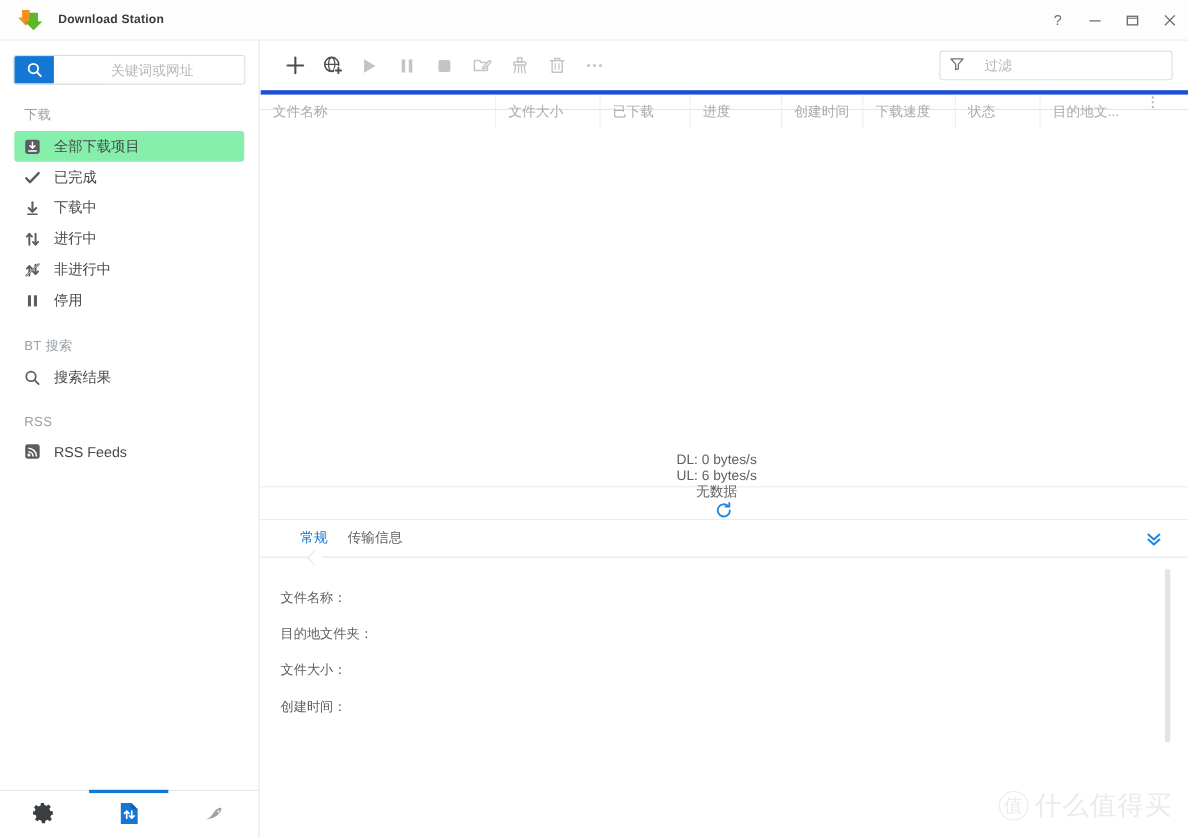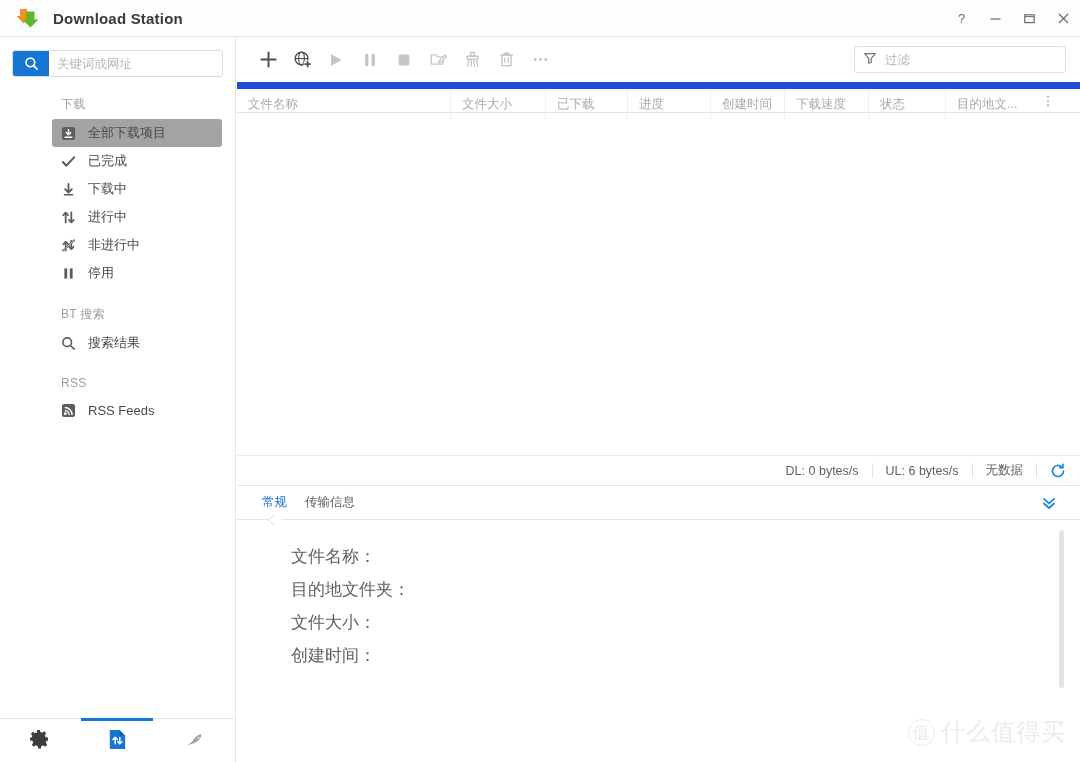--- a/index.html
+++ b/index.html
@@ -8,92 +8,92 @@
     font-family:"Liberation Sans","DejaVu Sans",sans-serif;
     background:#ffffff;color:#333;font-size:13px;
     -webkit-font-smoothing:antialiased;
   }
   .app{position:relative;width:1080px;height:762px;background:#fff;overflow:hidden;}
 
   
   .titlebar{position:absolute;left:0;top:0;width:1080px;height:37px;background:#fdfdfd;
     border-bottom:1px solid #e6e6e6;display:flex;align-items:center;}
   .app-icon{width:26px;height:26px;margin-left:15px;position:relative;flex:0 0 auto;}
-  .app-title{margin-left:12px;font-size:15px;font-weight:bold;color:#3a3a3a;letter-spacing:.2px;}
+  .app-title{margin-left:12px;font-size:11px;font-weight:bold;color:#3a3a3a;letter-spacing:.2px;}
   .win-ctrls{margin-left:auto;display:flex;align-items:center;height:100%;}
   .win-btn{width:34px;height:37px;display:flex;align-items:center;justify-content:center;
     color:#6b6b6b;font-size:15px;line-height:1;}
   .win-btn svg{display:block;}
 
   
   .sidebar{position:absolute;left:0;top:37px;width:236px;height:681px;background:#fff;
     border-right:1px solid #e4e6e8;}
   .search-wrap{display:flex;margin:13px 12px 0 12px;height:27px;border:1px solid #d8dbdf;
     border-radius:3px;overflow:hidden;background:#fff;}
   .search-btn{width:36px;background:#1477d4;display:flex;align-items:center;justify-content:center;flex:0 0 auto;}
   .search-input{flex:1;border:none;outline:none;padding:0 8px;font-size:12.5px;color:#444;
-    font-family:inherit;background:#fff;}
+    font-family:inherit;background:#fff;margin-left:44px;}
   .search-input::placeholder{color:#b5b8bc;}
 
-  .side-section{margin-top:14px;padding-left:39px;}
+  .side-section{margin-top:14px;}
   .side-head{font-size:12px;color:#9aa0a6;padding:5px 0 6px 22px;letter-spacing:.3px;}
   .side-item{display:flex;align-items:center;height:28px;margin:0 13px;padding-left:9px;
     border-radius:3px;color:#46494d;font-size:13px;cursor:default;}
-  .side-item.active{background:#a3a3a3;}
+  .side-item.active{background:#86efac;}
   .side-ico{width:22px;height:18px;display:flex;align-items:center;justify-content:flex-start;
     flex:0 0 auto;color:#5a5d61;}
   .side-label{margin-left:5px;}
 
   
   .taskbar{position:absolute;left:0;bottom:0;width:236px;height:44px;background:#fff;
     border-top:1px solid #e4e6e8;border-right:1px solid #e4e6e8;display:flex;align-items:center;}
   .task-btn{flex:1;height:44px;display:flex;align-items:center;justify-content:center;position:relative;}
   .task-btn.active::before{content:"";position:absolute;top:-1px;left:50%;transform:translateX(-50%);
     width:72px;height:3px;background:#1477d4;}
 
   
   .main{position:absolute;left:237px;top:37px;width:843px;height:725px;background:#fff;}
 
   .toolbar{height:45px;display:flex;align-items:center;padding:0 14px;}
   .tb-btn{width:34px;height:32px;display:flex;align-items:center;justify-content:center;
     color:#4c4f52;border-radius:3px;}
   .tb-btn.dim{color:#c2c5c8;}
   .filter-wrap{margin-left:auto;display:flex;align-items:center;width:212px;height:27px;
     border:1px solid #dcdfe3;border-radius:3px;padding:0 8px;background:#fff;}
-  .filter-input{flex:1;border:none;outline:none;font-size:12.5px;color:#444;margin-left:8px;
+  .filter-input{flex:1;border:none;outline:none;font-size:12.5px;color:#444;margin-left:18px;
     font-family:inherit;background:transparent;}
   .filter-input::placeholder{color:#b5b8bc;}
 
   
-  .thead{height:31px;display:flex;border-top:7px solid #1d4ed8;border-bottom:1px solid #e2e4e7;
+  .thead{height:18px;display:flex;border-top:4px solid #1d4ed8;border-bottom:1px solid #e2e4e7;
     background:#fff;position:relative;}
   .th{display:flex;align-items:center;font-size:12.5px;color:#a7abb0;padding-left:11px;
     border-right:1px solid #edeff1;height:31px;overflow:hidden;white-space:nowrap;}
   .th:last-child{border-right:none;}
   .th-menu{width:22px;display:flex;align-items:center;justify-content:center;color:#b0b4b8;}
   .tbody{height:342px;background:#fff;}
 
   
   .statusbar{height:31px;display:flex;align-items:center;justify-content:flex-end;
     border-top:1px solid #e9ebed;border-bottom:1px solid #e4e6e8;padding-right:14px;
-    font-size:12.5px;color:#5d6164;}
+    font-size:12.5px;color:#5d6164;flex-direction:column;}
   .st-item{padding:0 13px;position:relative;}
   .st-sep{width:1px;height:15px;background:#dfe1e3;}
 
   
   .detail{height:244px;background:#fff;position:relative;}
   .det-tabs{height:34px;display:flex;align-items:center;border-bottom:1px solid #e4e6e8;
-    padding-left:16px;position:relative;}
+    padding-left:27px;position:relative;}
   .det-tab{font-size:12.5px;color:#5b5e61;padding:0 9px;height:34px;display:flex;align-items:center;}
   .det-tab.active{color:#1477d4;position:relative;}
   .det-tab.active::after{content:"";position:absolute;left:50%;bottom:-5px;transform:translateX(-50%) rotate(45deg);
     width:9px;height:9px;background:#fff;border-left:1px solid #e4e6e8;border-bottom:1px solid #e4e6e8;}
   .det-collapse{margin-left:auto;margin-right:22px;color:#1e86e0;display:flex;align-items:center;}
   .det-body{padding:20px 0 0 18px;position:relative;height:210px;overflow:hidden;}
-  .det-row{font-size:17px;color:#5e6164;height:33px;line-height:33px;margin-left:36px;}
+  .det-row{font-size:12px;color:#5e6164;height:33px;line-height:33px;}
   .det-scroll{position:absolute;right:16px;top:10px;width:5px;height:158px;background:#e2e4e6;border-radius:3px;}
 
   
   .watermark{position:absolute;right:14px;bottom:14px;display:flex;align-items:center;
     color:#e9ebed;font-size:24px;letter-spacing:1px;user-select:none;}
   .wm-circle{width:27px;height:27px;border:1.6px solid #e9ebed;border-radius:50%;
     display:flex;align-items:center;justify-content:center;font-size:17px;margin-right:6px;}
 </style>
 </head>
 <body>

